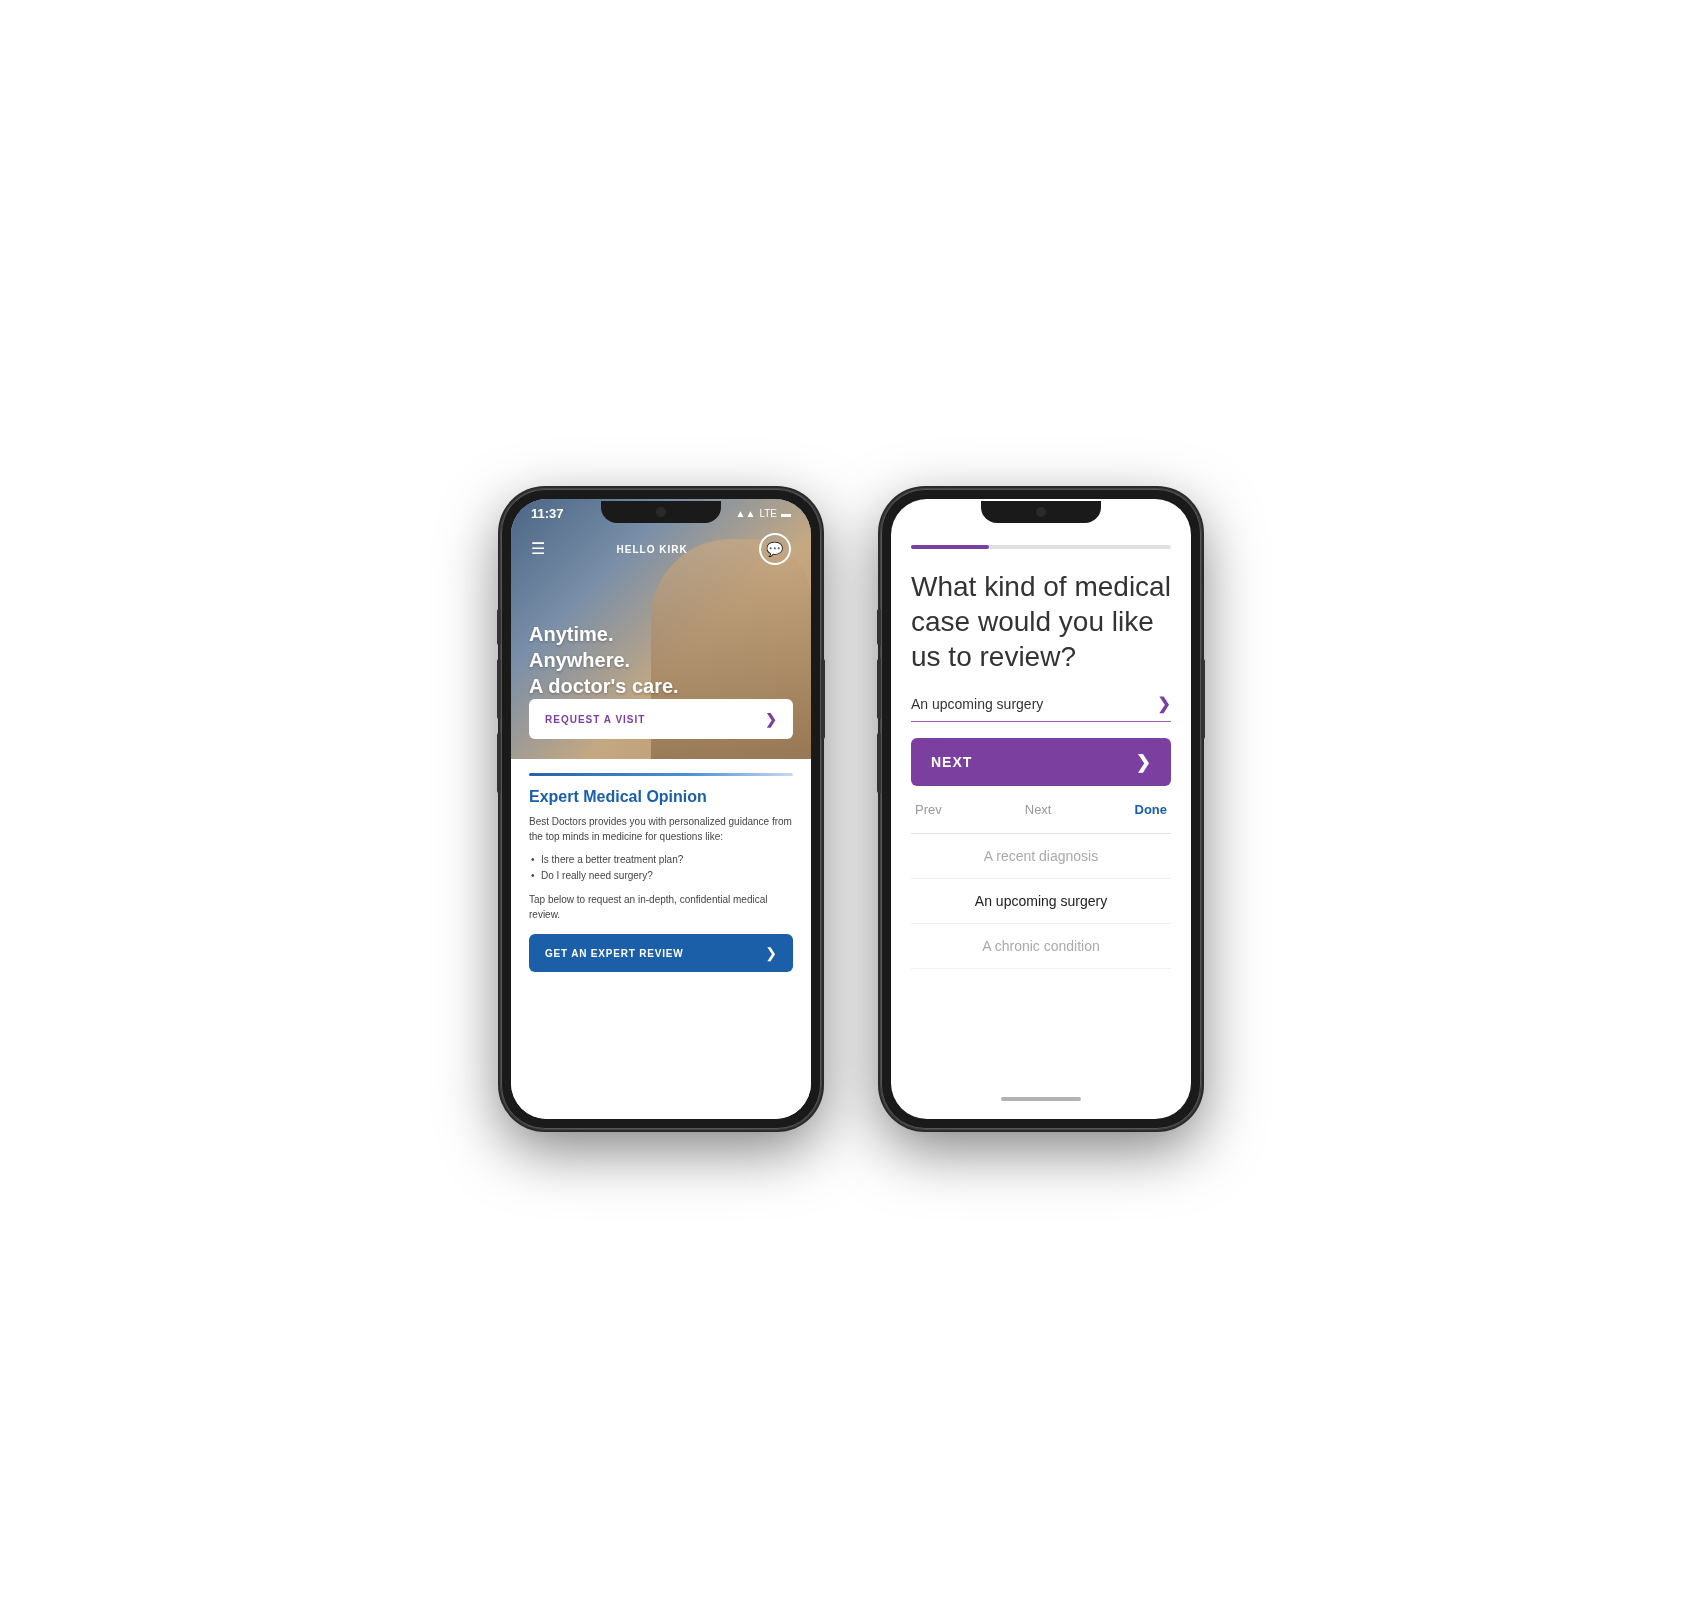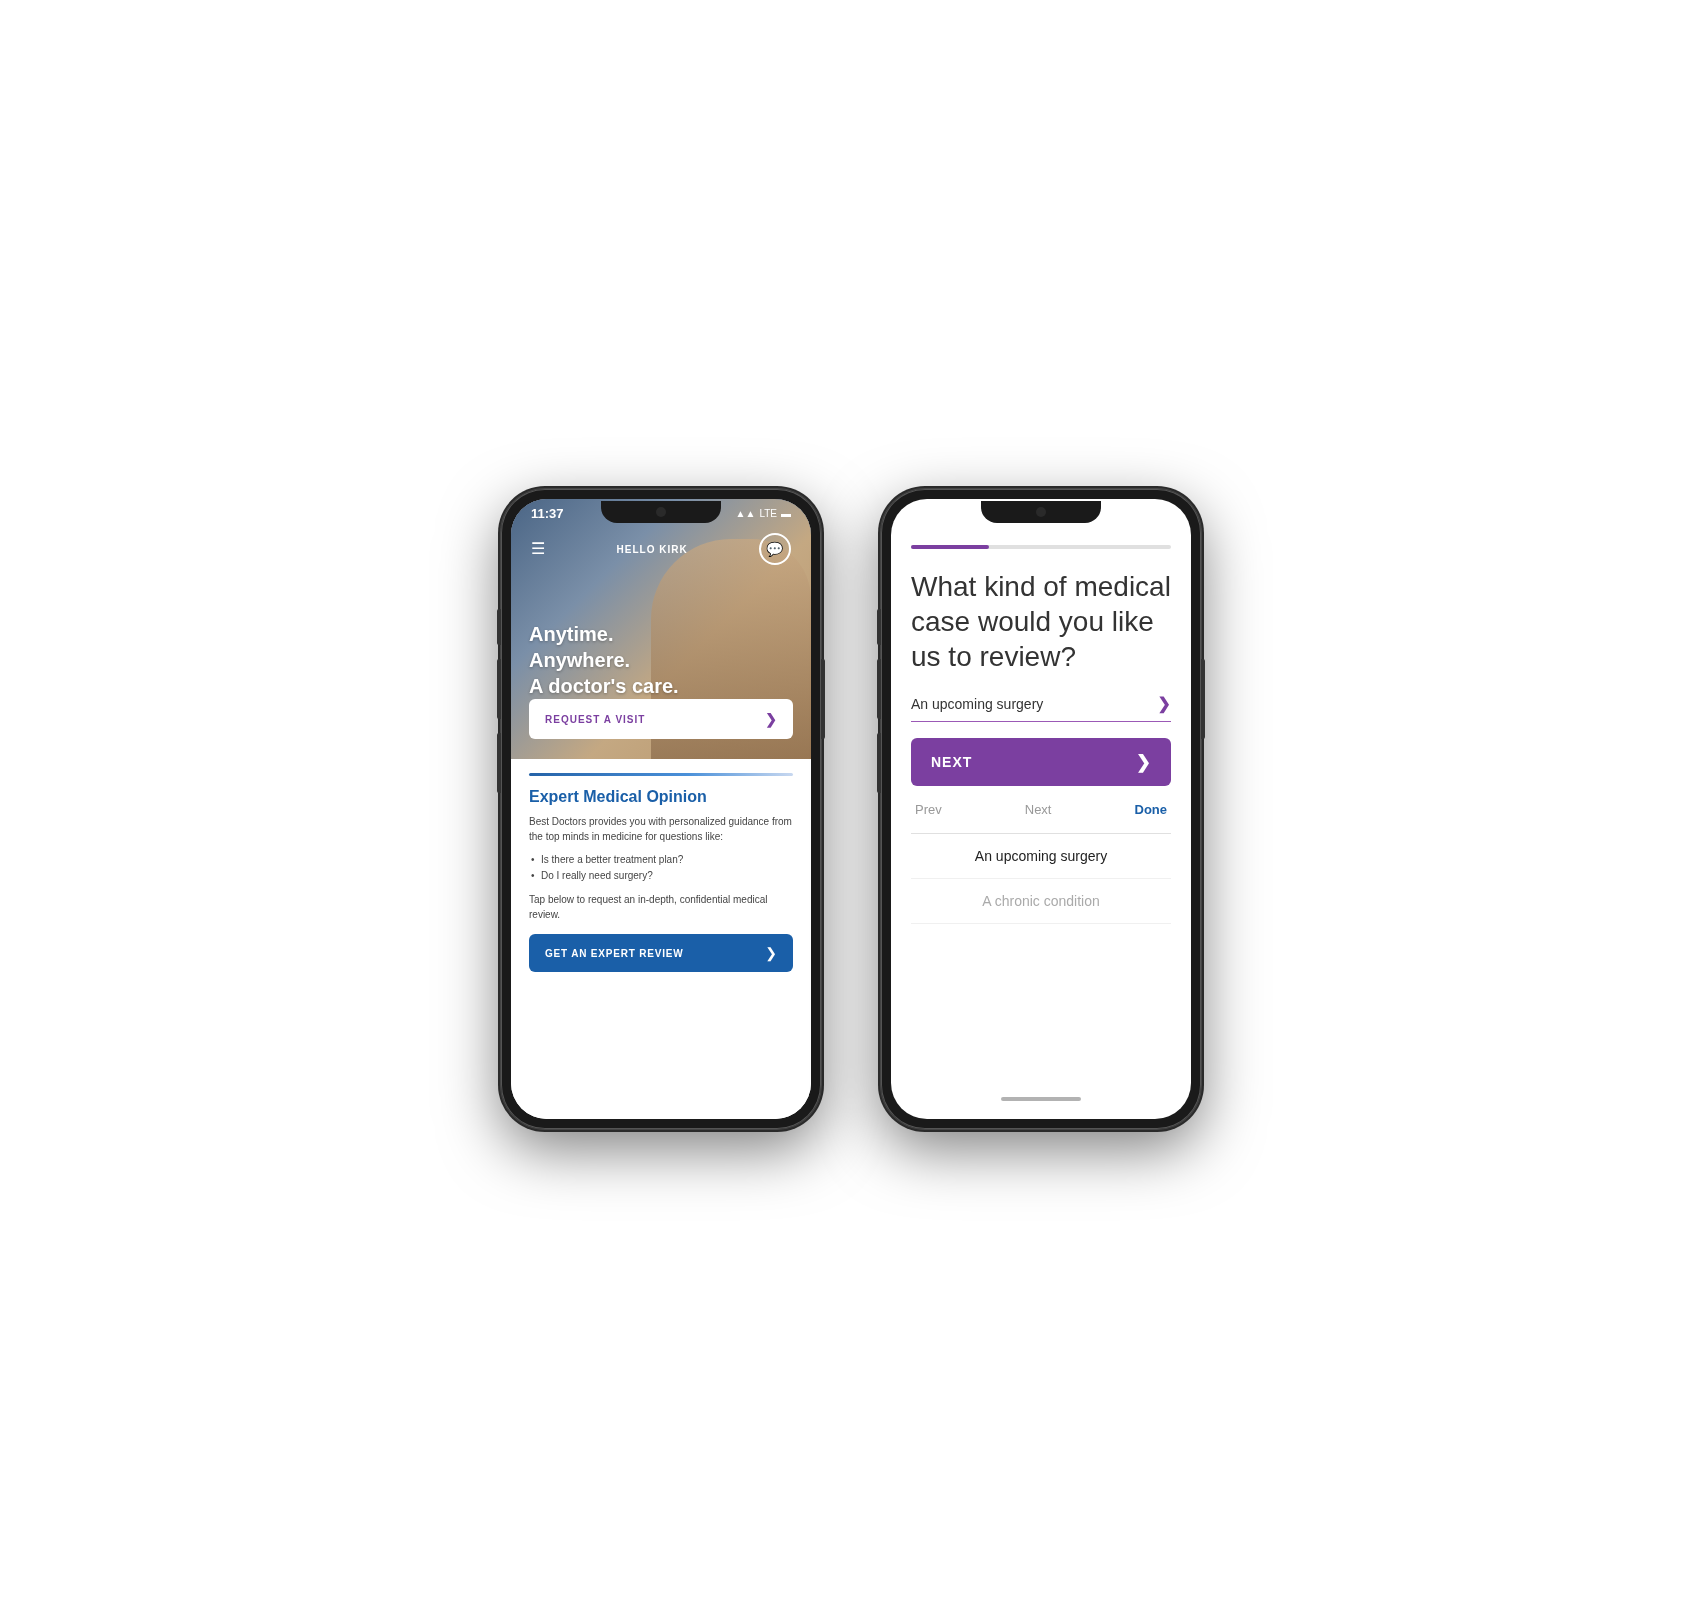--- a/index.html
+++ b/index.html
@@ -585,20 +585,21 @@
 
           <div class="nav-bottom">
             <span class="nav-prev">Prev</span>
             <span class="nav-next">Next</span>
             <span class="nav-done">Done</span>
           </div>
 
           <div class="divider"></div>
 
           <div class="dropdown-options">
+            <div class="dropdown-option dimmed">A recent diagnosis</div>
             <div class="dropdown-option selected">An upcoming surgery</div>
             <div class="dropdown-option dimmed">A chronic condition</div>
           </div>
 
         </div>
 
       </div>
       <div class="home-indicator home-indicator-dark"></div>
     </div>
   </div>

